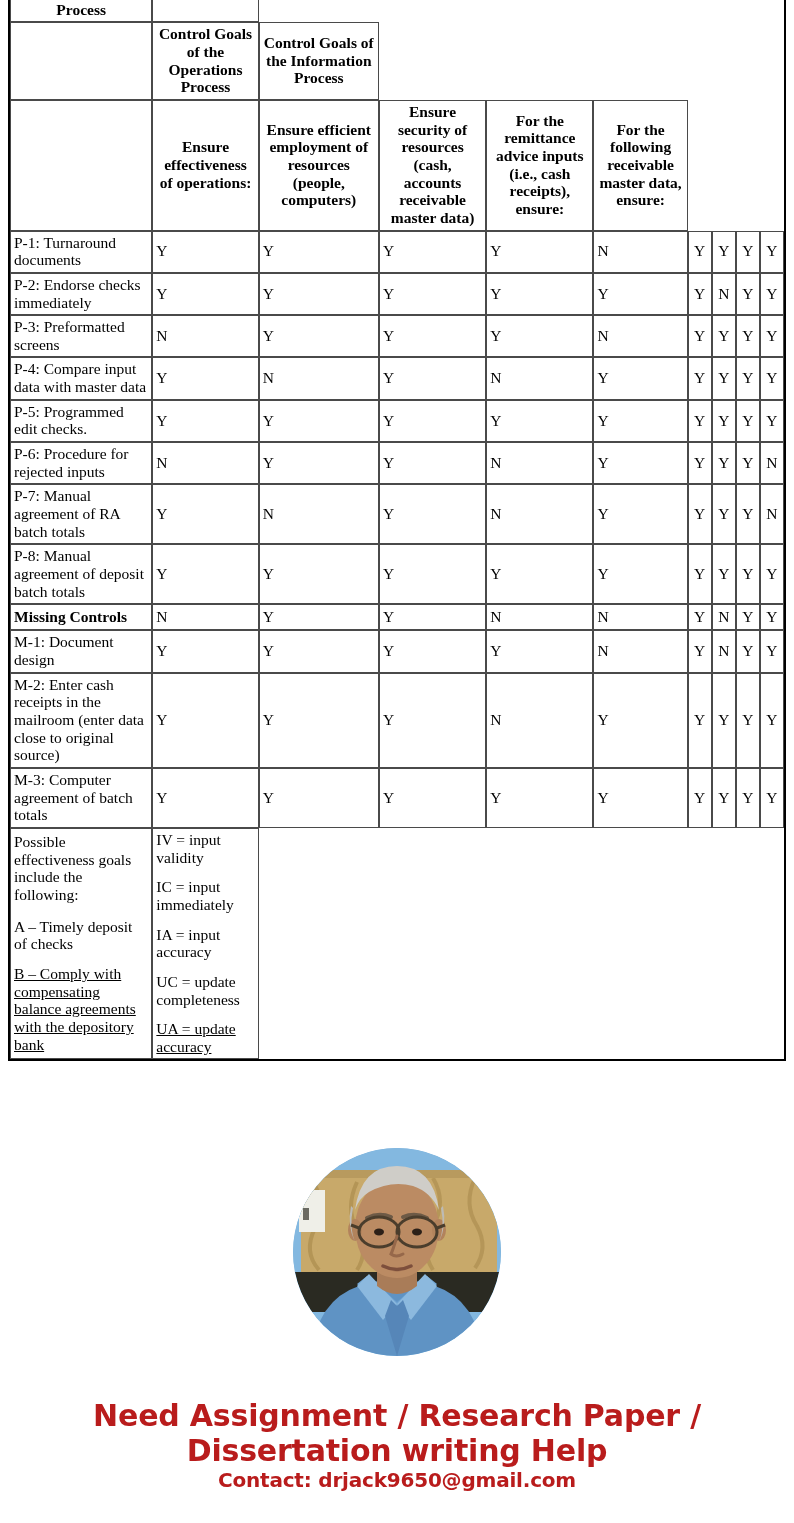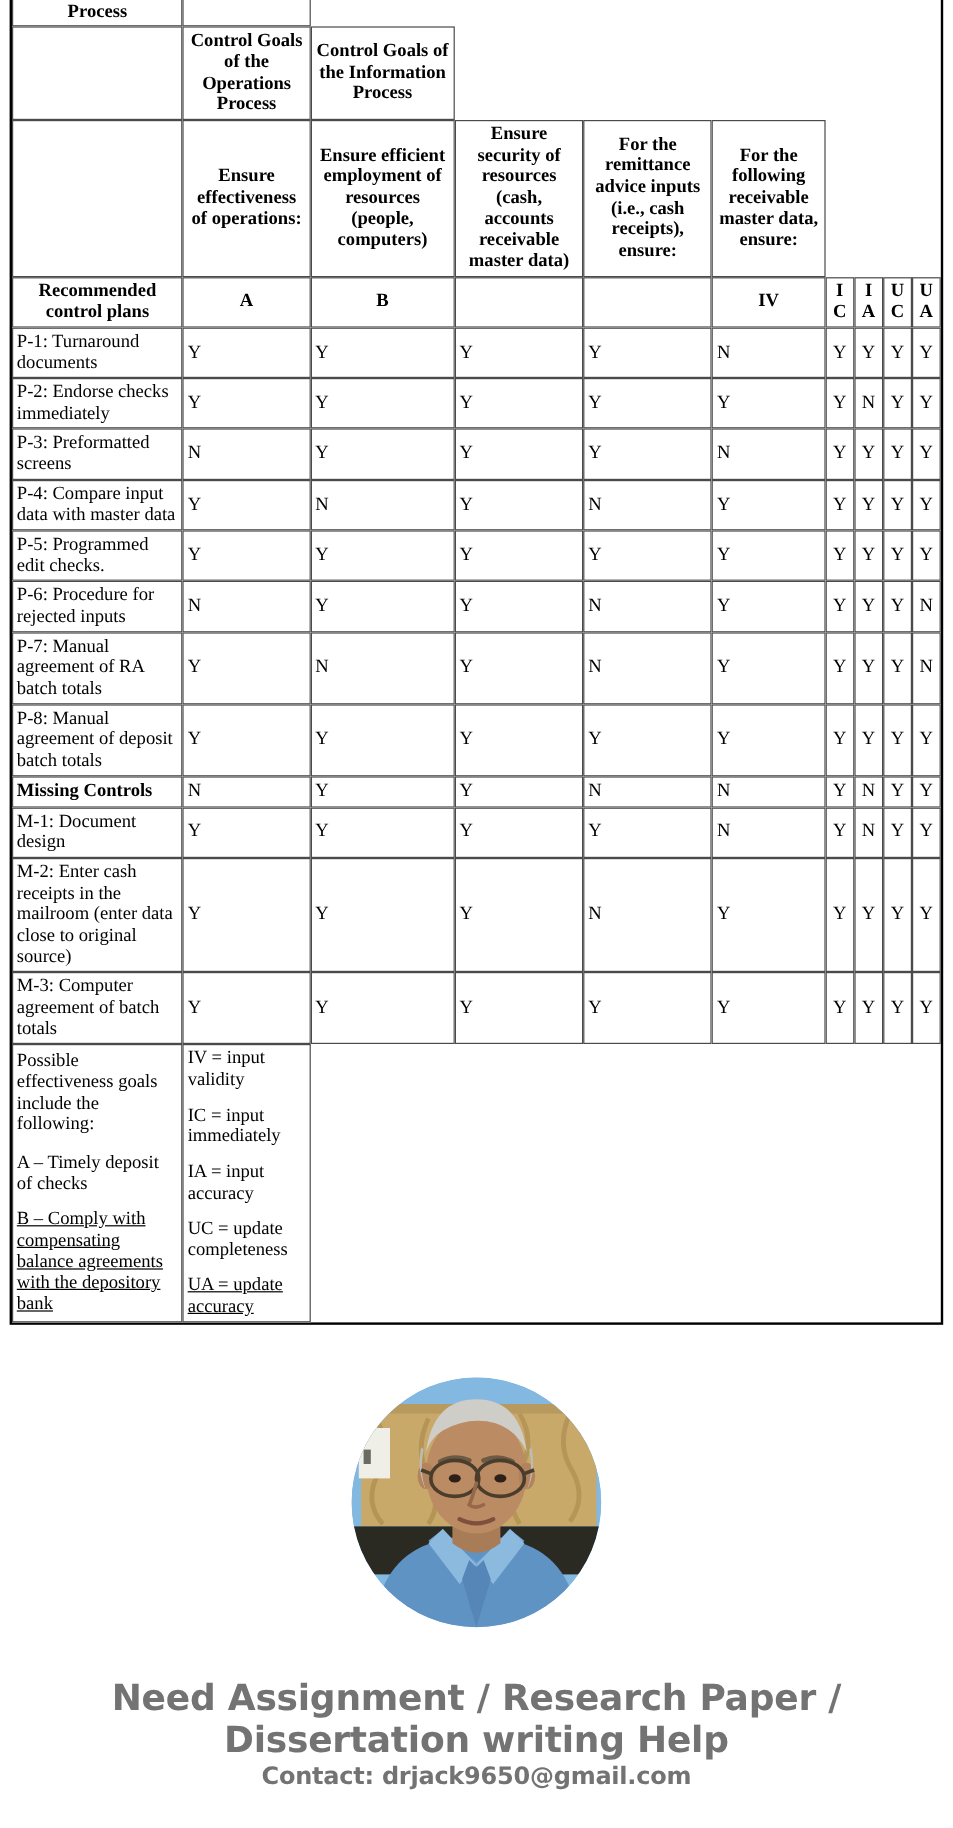--- a/index.html
+++ b/index.html
@@ -116,21 +116,21 @@
 
   
   .promo {
     position: absolute;
     left: 0;
     top: 1398px;
     width: 794px;
     text-align: center;
     font-family: "DejaVu Sans", "Liberation Sans", sans-serif;
     font-weight: bold;
-    color: #737373;
+    color: #b91c1c;
     line-height: 1.18;
   }
   .promo .line1 { font-size: 30px; letter-spacing: -0.2px; }
   .promo .line2 { font-size: 20px; letter-spacing: -0.2px; }
 </style>
 </head>
 <body>
 
 <div class="page">
 
@@ -166,32 +166,20 @@
         <tr>
           <td class="blank-cell goal-head"></td>
           <td class="hdr-bold">Ensure effectiveness of operations:</td>
           <td class="hdr-bold">Ensure efficient employment of resources (people, computers)</td>
           <td class="hdr-bold">Ensure security of resources (cash, accounts receivable master data)</td>
           <td class="hdr-bold">For the remittance advice inputs (i.e., cash receipts), ensure:</td>
           <td class="hdr-bold">For the following receivable master data, ensure:</td>
           <td colspan="4" style="border:none;background:transparent"></td>
         </tr>
 
-        <tr>
-          <td class="hdr-bold" style="height:34px">Recommended control plans</td>
-          <td class="hdr-center">A</td>
-          <td class="hdr-center">B</td>
-          <td class="hdr-center"></td>
-          <td class="hdr-center"></td>
-          <td class="hdr-center">IV</td>
-          <td class="hdr-center">IC</td>
-          <td class="hdr-center">IA</td>
-          <td class="hdr-center">UC</td>
-          <td class="hdr-center">UA</td>
-        </tr>
 
 
         </tbody>
         <tbody id="present-rows-host" style="display:contents"><tr>
             <td class="rowlabel">P-1: Turnaround documents</td>
             <td class="val">Y</td>
             <td class="val">Y</td>
             <td class="val">Y</td>
             <td class="val">Y</td>
             <td class="val">N</td>

